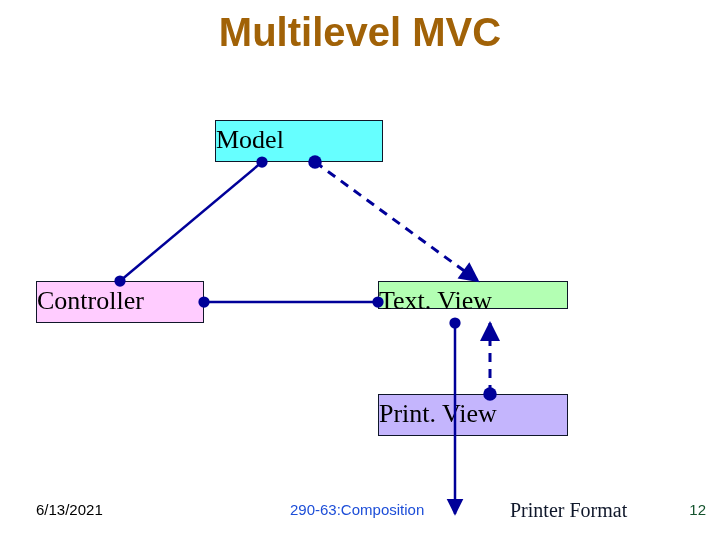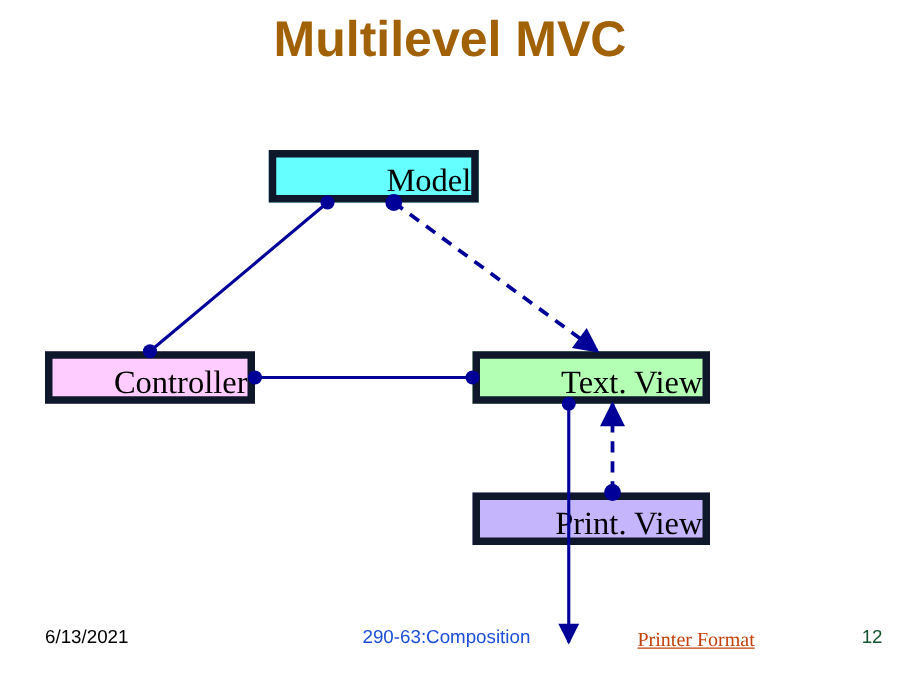--- a/index.html
+++ b/index.html
@@ -19,22 +19,22 @@
     left: 0;
     width: 720px;
     text-align: center;
     font-family: Arial, Helvetica, sans-serif;
     font-weight: bold;
     font-size: 40px;
     color: #a16207;
   }
   .box {
     position: absolute;
-    border: 6px solid #0f172a;
-    text-align: right;
+    border: 1px solid #0f172a;
+    text-align: left;
     font-size: 26px;
     line-height: 1.0;
     padding-top: 6px;
     box-sizing: border-box;
   }
   .box-model {
     left: 215px;
     top: 120px;
     width: 168px;
     height: 42px;
@@ -44,21 +44,21 @@
     left: 36px;
     top: 281px;
     width: 168px;
     height: 42px;
     background: #ffccff;
   }
   .box-textview {
     left: 378px;
     top: 281px;
     width: 190px;
-    height: 42px;
+    height: 28px;
     background: #b3ffb3;
   }
   .box-printview {
     left: 378px;
     top: 394px;
     width: 190px;
     height: 42px;
     background: #c4b5fd;
   }
   svg.connectors {
@@ -83,23 +83,22 @@
     left: 290px;
     bottom: 22px;
     font-family: Arial, Helvetica, sans-serif;
     font-size: 15px;
     color: #1d4ed8;
   }
   .printer-format {
     position: absolute;
     left: 510px;
     bottom: 18px;
-    font-size: 16px;
-    color: #c2410c;
-    text-decoration: underline;
+    font-size: 20px;
+    color: #0f172a;
   }
   .slide-num {
     position: absolute;
     right: 14px;
     bottom: 22px;
     font-family: Arial, Helvetica, sans-serif;
     font-size: 15px;
     color: #14532d;
   }
 </style>

